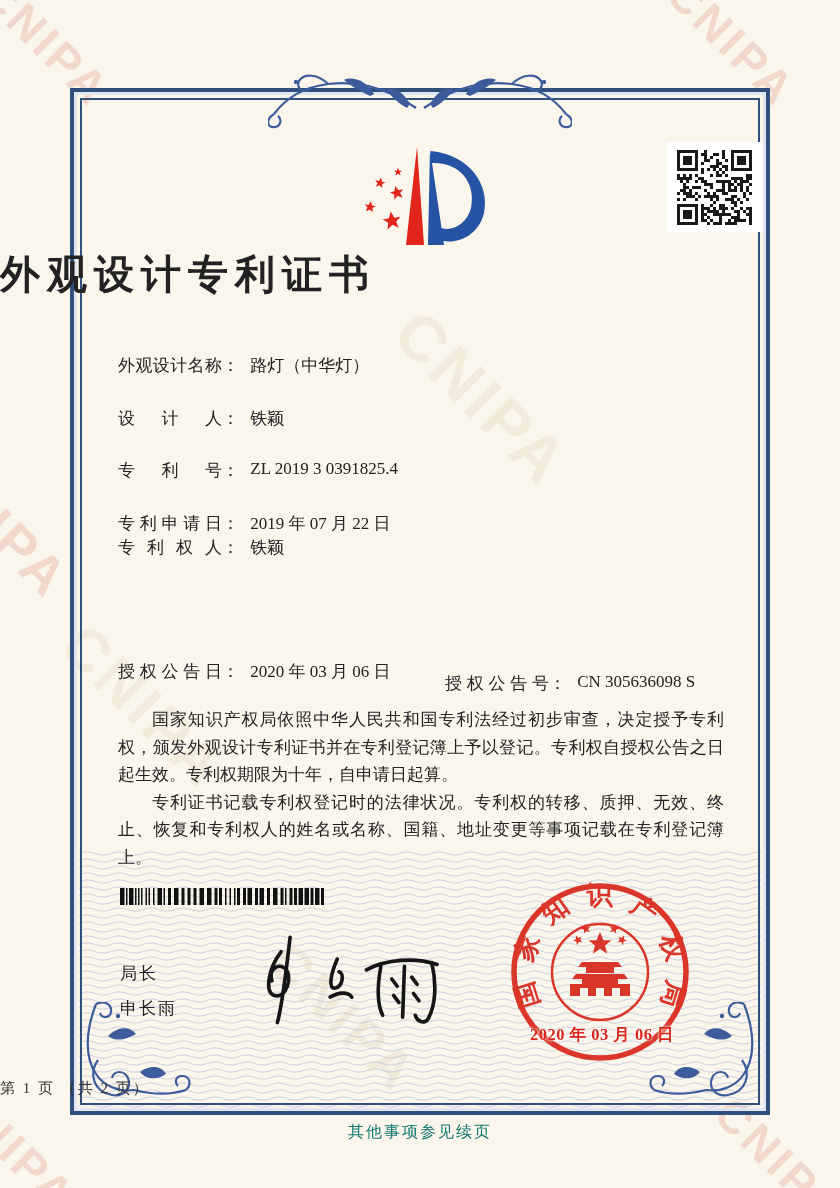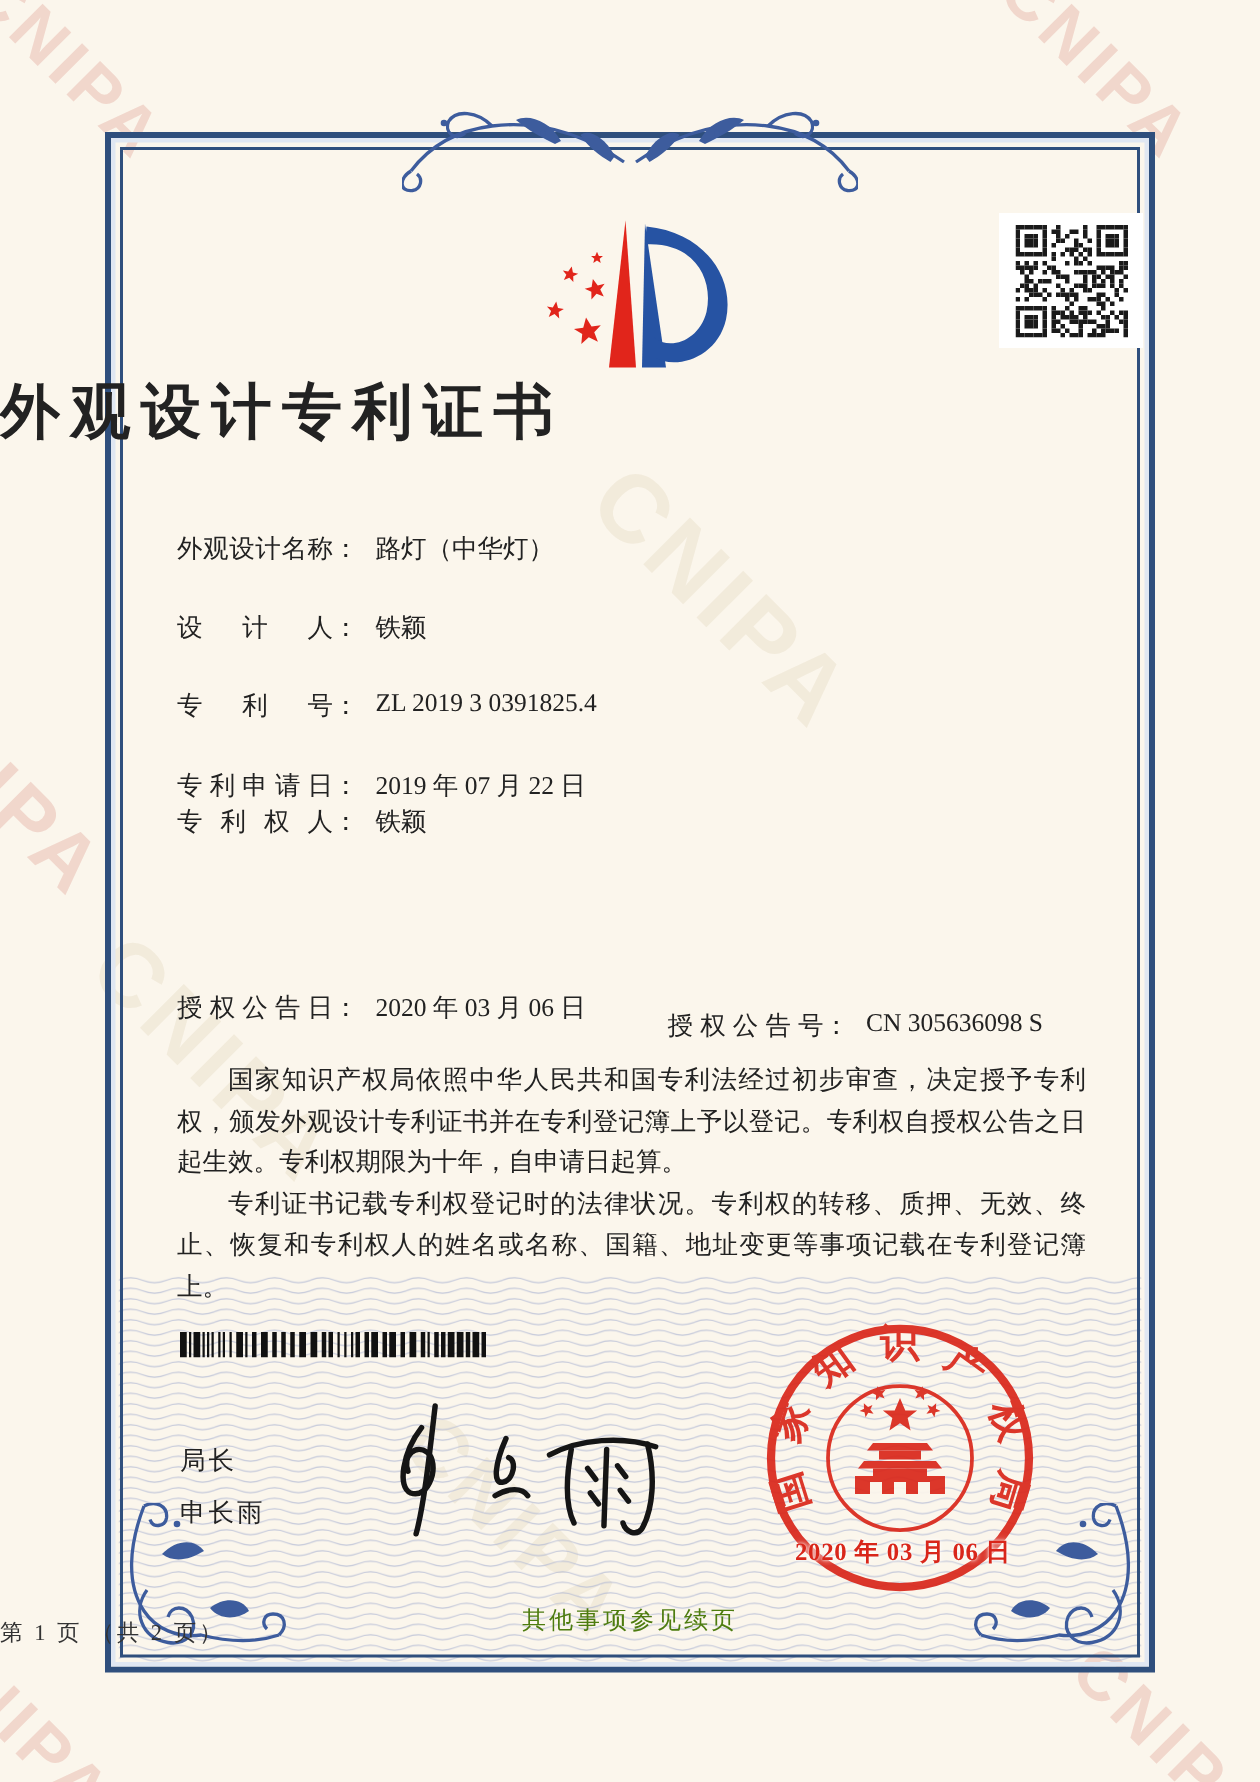--- a/index.html
+++ b/index.html
@@ -36,22 +36,22 @@
   .barcode{position:absolute;left:120px;top:888px;z-index:5;}
   .director{position:absolute;left:120px;font-family:Liberation Sans, sans-serif;
             font-size:17px;letter-spacing:2px;z-index:5;}
   .sig{position:absolute;left:250px;top:930px;z-index:6;}
   .seal{position:absolute;left:508px;top:880px;z-index:6;}
   .seal-date{position:absolute;left:512px;top:1024px;width:180px;text-align:center;color:#d9261a;
              font-size:16.5px;font-weight:bold;letter-spacing:.5px;white-space:nowrap;z-index:7;
              text-shadow:0 0 2px rgba(255,255,255,.95),0 0 4px rgba(255,255,255,.8);}
   .page-info{position:absolute;left:0;top:1079px;width:840px;text-align:left;font-size:15px;
              letter-spacing:2px;z-index:5;color:#333;}
-  .note{position:absolute;left:0;top:1070px;width:840px;text-align:center;font-size:16px;
-        letter-spacing:2px;z-index:5;color:#4d7c0f;}
+  .note{position:absolute;left:0;top:1122px;width:840px;text-align:center;font-size:16px;
+        letter-spacing:2px;z-index:5;color:#0f766e;}
 </style>
 </head>
 <body>
 
 <div id="page">
 
   <svg width="0" height="0" style="position:absolute" aria-hidden="true">
     <defs>
       <path id="st" d="M0,-10 L2.94,-3.09 L9.51,-3.09 L4.26,1.18 L5.88,8.09 L0,4 L-5.88,8.09 L-4.26,1.18 L-9.51,-3.09 L-2.94,-3.09 Z"></path>
       <g id="ornhalf" stroke="#3d5c9d" stroke-width="2.2" fill="none">

